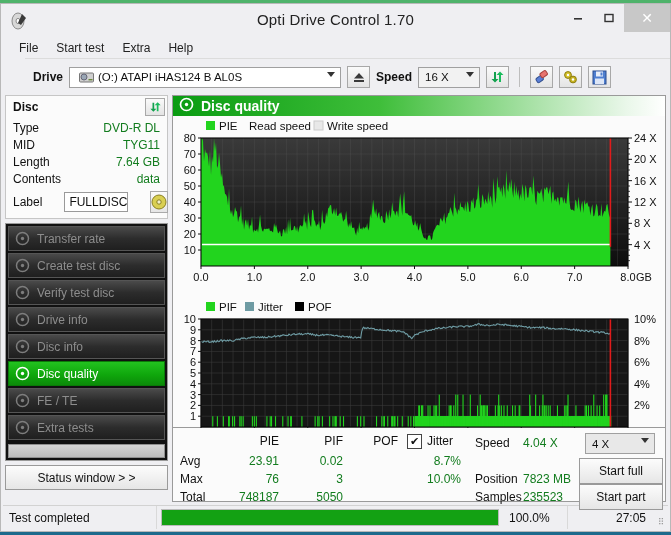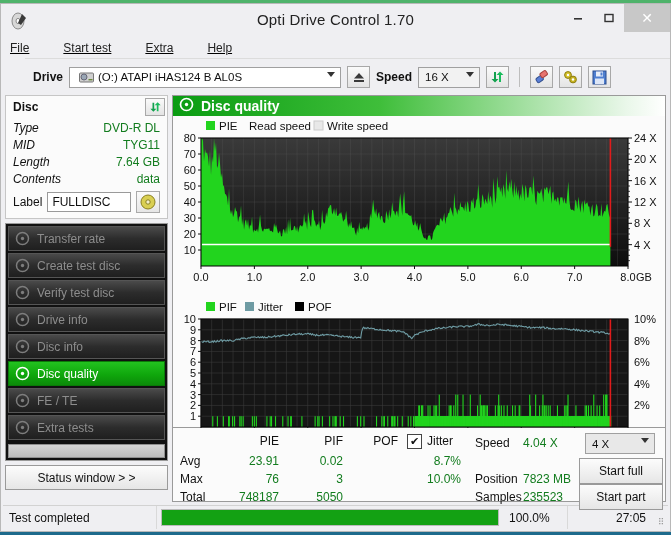--- a/index.html
+++ b/index.html
@@ -20,22 +20,22 @@
   .app-icon{position:absolute;left:8px;top:7px;width:20px;height:20px;}
   .title-text{
     position:absolute;left:0;right:0;top:7px;text-align:center;
     font-size:15px;color:#222;letter-spacing:.2px;
   }
   .wbtns{position:absolute;right:0;top:0;display:flex;height:28px;}
   .wbtn{width:31px;height:28px;display:flex;align-items:center;justify-content:center;
         font-size:12px;color:#333;background:#efeff2;}
   .wbtn.close{width:46px;background:#c8c8c8;color:#fff;font-size:14px;}
   
-  .menubar{height:21px;display:flex;align-items:center;gap:16px;flex:0 0 auto;
-           background:#efeff2;text-decoration:underline;}
+  .menubar{height:21px;display:flex;align-items:center;padding-left:9px;gap:0px;flex:0 0 auto;
+           background:#efeff2;}
   .menubar span{padding:2px 9px;font-size:12px;color:#222;}
   
   .drivebar{height:36px;display:flex;align-items:center;padding:0 8px;gap:6px;flex:0 0 auto;
             background:#efeff2;border-top:1px solid #dcdcdc;margin-left:24px;}
   .lbl{font-size:12px;color:#111;font-weight:bold;}
   .drive-select{
     position:relative;width:272px;height:21px;background:#fff;border:1px solid #a0a0a0;
     display:flex;align-items:center;padding-left:9px;box-sizing:border-box;font-size:11.5px;color:#111;
   }
   .drive-select .dicon{width:15px;height:13px;margin-right:4px;}
@@ -49,23 +49,23 @@
   
   .body{flex:1 1 auto;display:flex;padding:0 4px 0 4px;gap:4px;min-height:0;}
   .left{width:163px;display:flex;flex-direction:column;flex:0 0 auto;}
   .right{flex:1 1 auto;display:flex;flex-direction:column;min-width:0;}
   
   .disc-head{height:22px;display:flex;align-items:center;justify-content:space-between;
              border:1px solid #c6c6c6;border-bottom:none;background:#fbfbfb;padding:0 2px 0 7px;box-sizing:border-box;}
   .disc-head b{font-size:12px;color:#111;}
   .disc-info{border:1px solid #c6c6c6;border-top:none;background:#fbfbfb;padding:3px 7px 5px 7px;}
   .drow{display:flex;justify-content:space-between;font-size:12px;line-height:17px;}
-  .drow .k{color:#111;font-style:italic;}
+  .drow .k{color:#111;}
   .drow .v{color:#127c1e;}
-  .label-row{display:flex;align-items:center;gap:5px;margin-top:3px;}
+  .label-row{display:flex;align-items:center;gap:22px;margin-top:3px;}
   .label-row .k{font-size:12px;color:#111;}
   .label-input{flex:1 1 auto;height:20px;background:#fff;border:1px solid #9a9a9a;
                font-size:12px;color:#111;display:flex;align-items:center;padding-left:4px;box-sizing:border-box;}
   .cdicon{width:22px;height:20px;border:1px solid #aaa;background:linear-gradient(180deg,#fafafa,#e6e6e6);
           display:flex;align-items:center;justify-content:center;}
   
   .navlist{margin-top:4px;background:#111;border:1px solid #9a9a9a;padding:2px;display:flex;flex-direction:column;gap:2px;}
   .navitem{height:25px;display:flex;align-items:center;gap:7px;padding-left:6px;box-sizing:border-box;
            background:linear-gradient(180deg,#4a4a4a 0%,#2c2c2c 50%,#1f1f1f 100%);
            border:1px solid #555;color:#8d8d8d;font-size:12px;}

